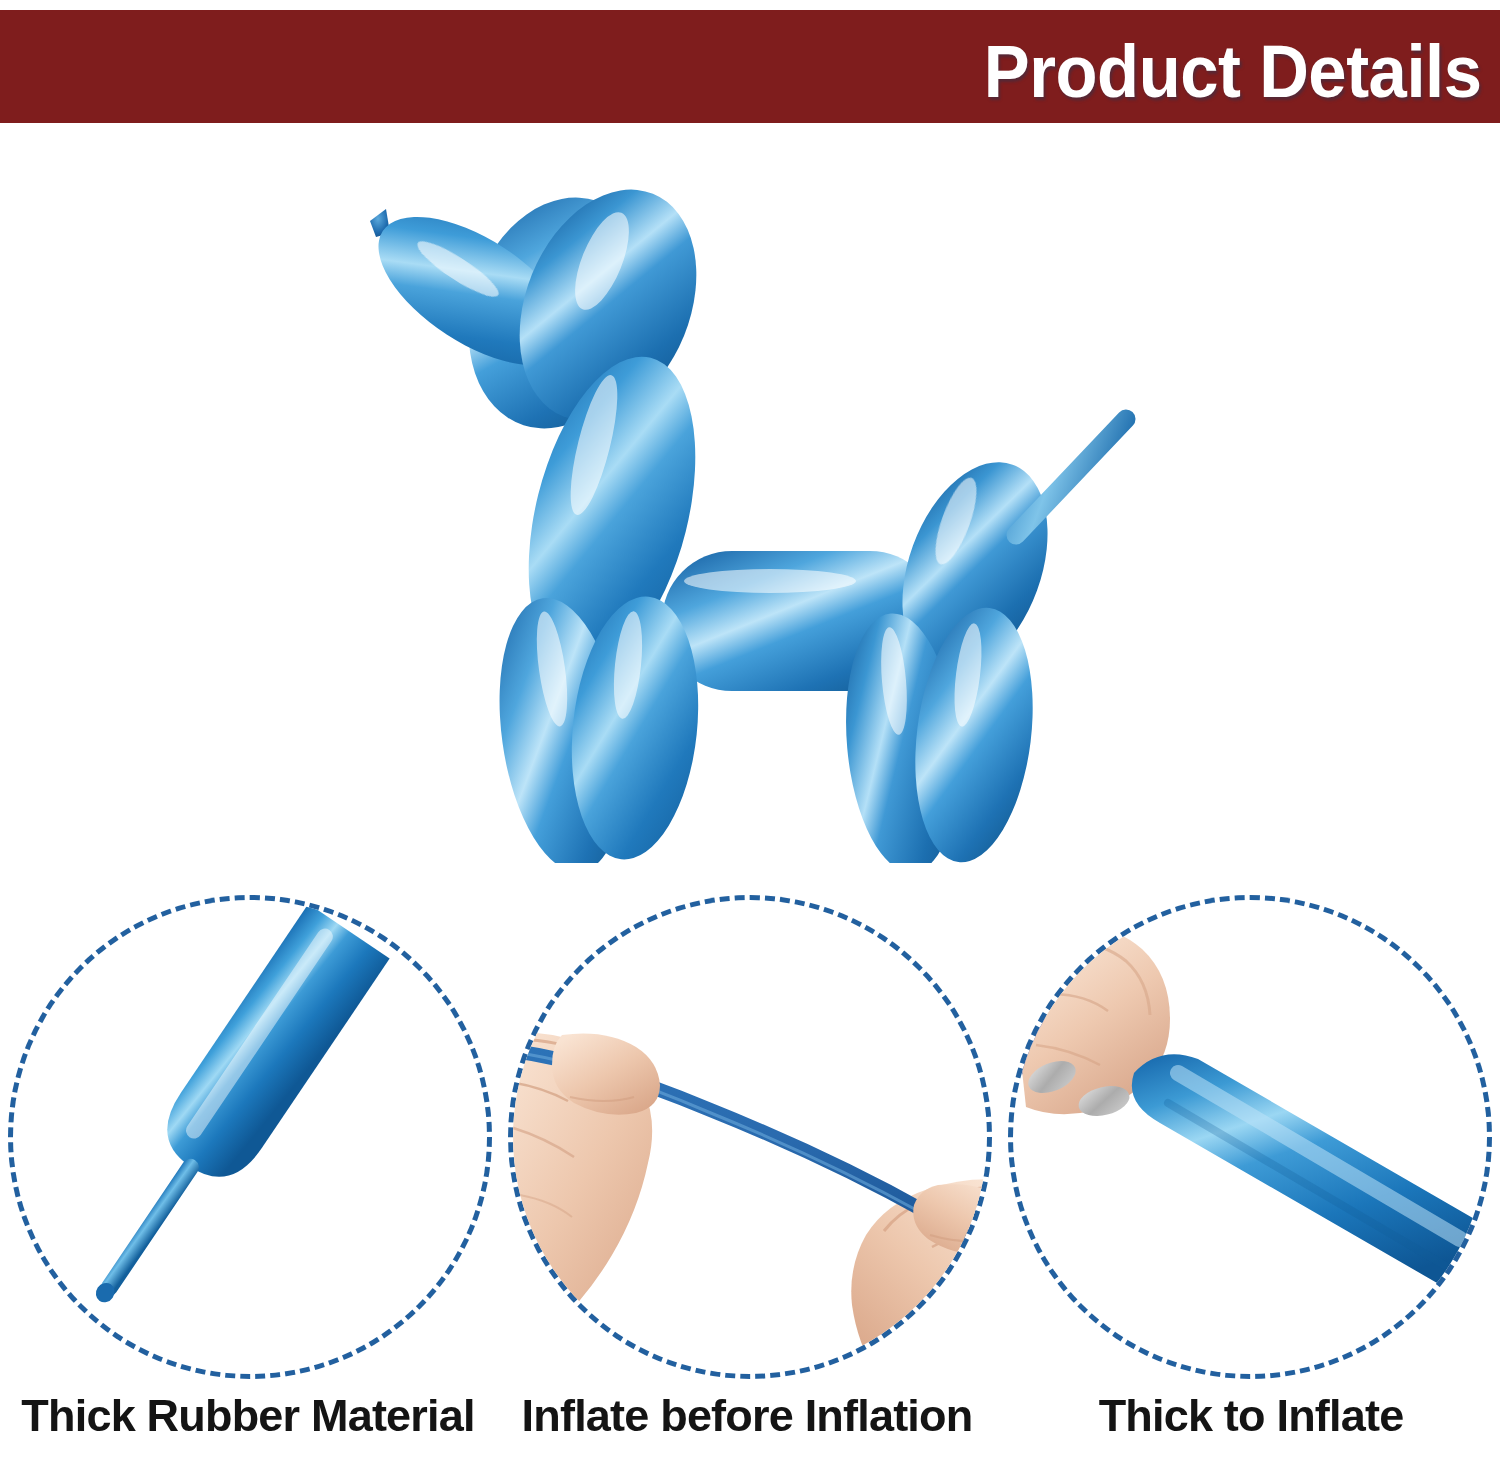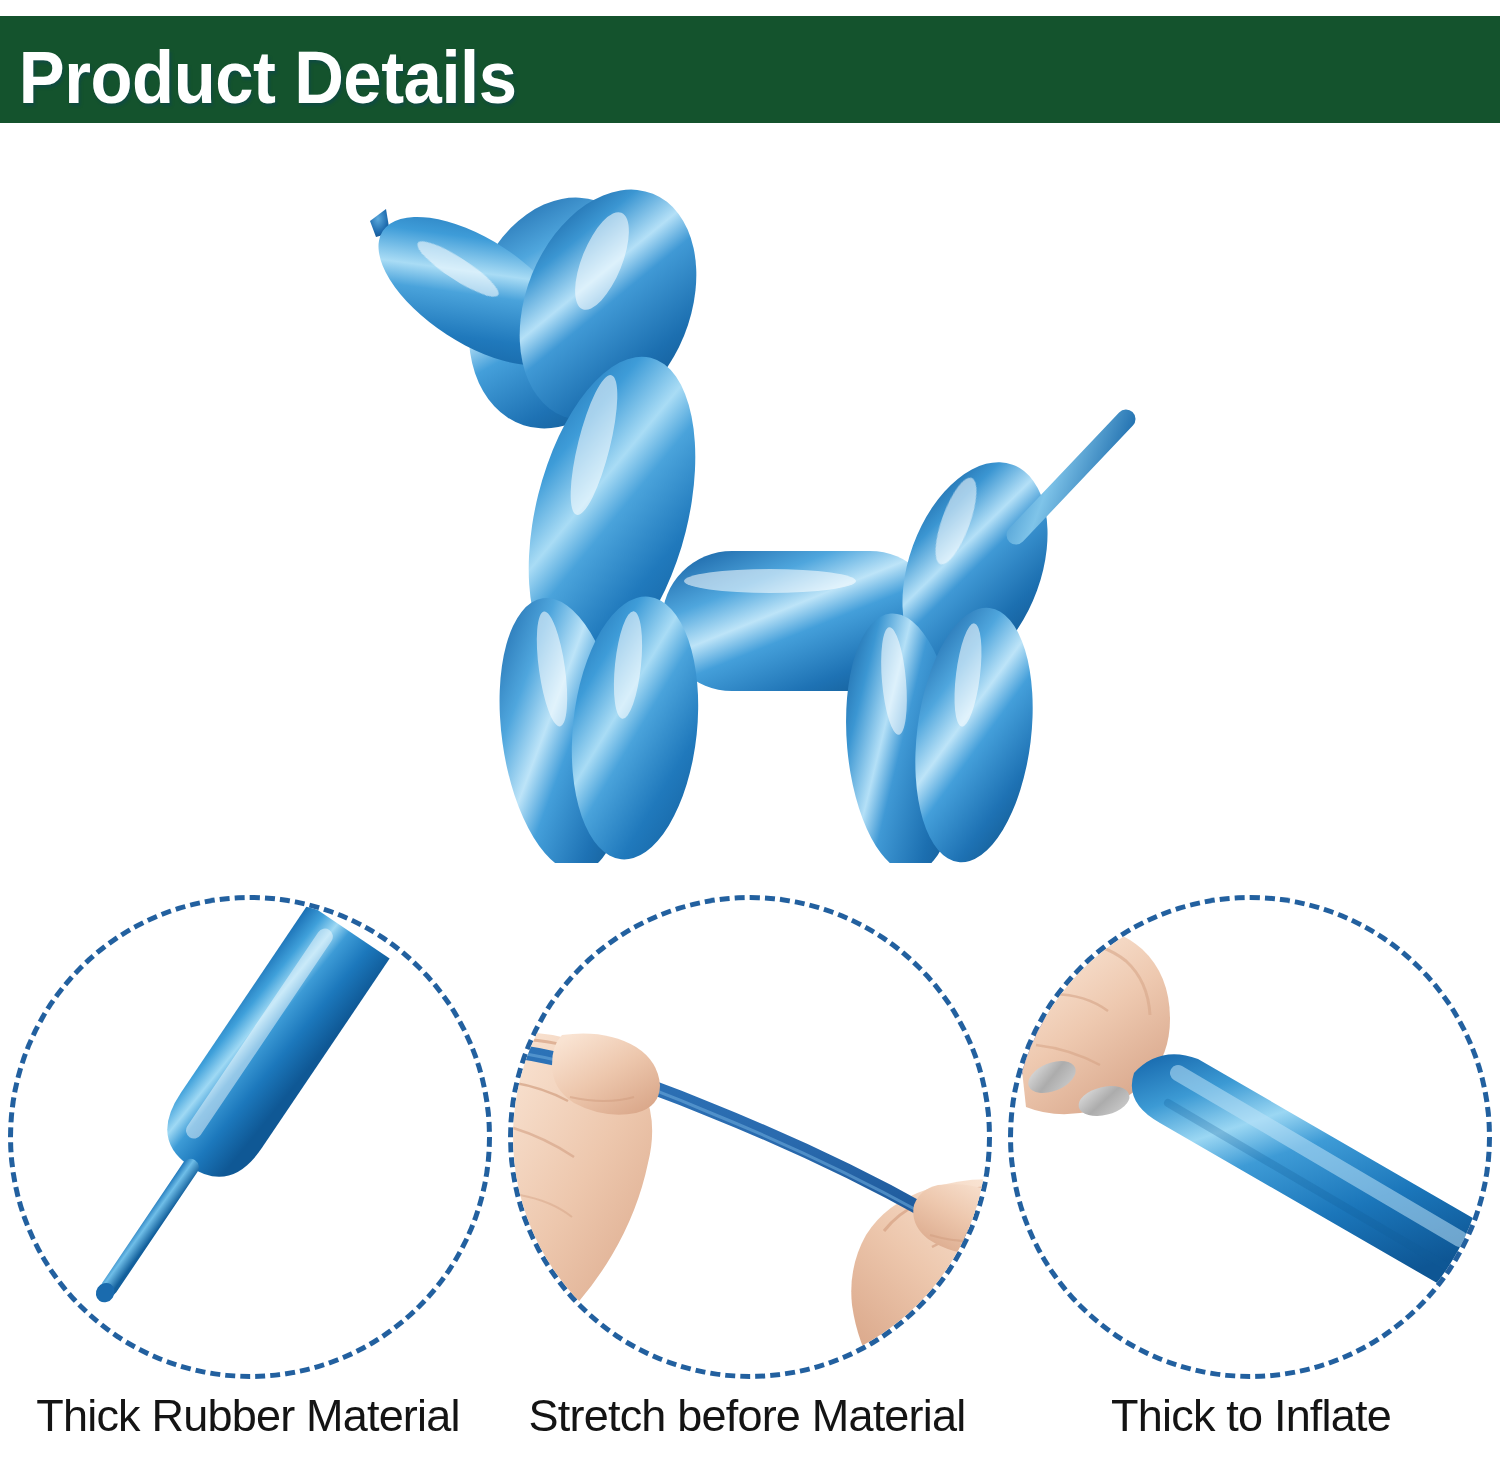--- a/index.html
+++ b/index.html
@@ -16,27 +16,27 @@
   .page {
     position: relative;
     width: 1500px;
     height: 1470px;
     background: #ffffff;
   }
 
   
   .header-banner {
     position: absolute;
-    left: 0; top: 16px;
+    left: 0; top: 10px;
     width: 1500px;
     height: 123px;
-    background: #14532d;
+    background: #7f1d1d;
     display: flex;
     align-items: center;
-    justify-content: flex-start;
+    justify-content: flex-end;
   }
   .header-banner::after {
     content: "";
     position: absolute;
     left: 0; bottom: 0;
     width: 100%;
     height: 4px;
     background: #1668AC;
   }
   .header-title {
@@ -106,21 +106,21 @@
   }
 
   .feature-caption {
     position: absolute;
     left: 0;
     top: 508px;
     width: 500px;
     text-align: center;
     font-family: "Liberation Sans", "DejaVu Sans", sans-serif;
     font-size: 45px;
-    font-weight: normal;
+    font-weight: bold;
     color: #141414;
     letter-spacing: -0.8px;
     white-space: nowrap;
     line-height: 1.1;
   }
   .feature-1 .feature-caption { text-indent: -4px; }
   .feature-2 .feature-caption { text-indent: -6px; }
   .feature-3 .feature-caption { text-indent: 2px; }
 </style>
 </head>
@@ -303,21 +303,21 @@
                      Q96 224 66 208 Q44 194 44 170 Q44 150 54 140 Z" fill="url(#skinL)"></path>
             <path d="M62 202 Q98 210 126 202" fill="none" stroke="#D09B7D" stroke-width="2" opacity="0.5"></path>
           </g>
           <g>
             <path d="M430 290 Q470 286 492 302 Q510 316 506 338 Q500 358 476 360
                      Q444 360 420 344 Q402 330 406 310 Q412 294 430 290 Z" fill="url(#skinR)"></path>
             <path d="M422 340 Q456 350 488 344" fill="none" stroke="#D09B7D" stroke-width="2" opacity="0.5"></path>
           </g>
         </svg>
       </div>
-      <div class="feature-caption">Stretch before Material</div>
+      <div class="feature-caption">Inflate before Inflation</div>
     </div>
 
     <div class="feature feature-3">
       <div class="circle-frame">
         <svg class="circle-art" viewBox="0 0 484 484">
           <defs>
             <linearGradient id="f3bal" x1="0.1" y1="0" x2="0.6" y2="1">
               <stop offset="0%" stop-color="#1C6FB2"></stop>
               <stop offset="16%" stop-color="#3C9AD4"></stop>
               <stop offset="32%" stop-color="#9BD7F3"></stop>

